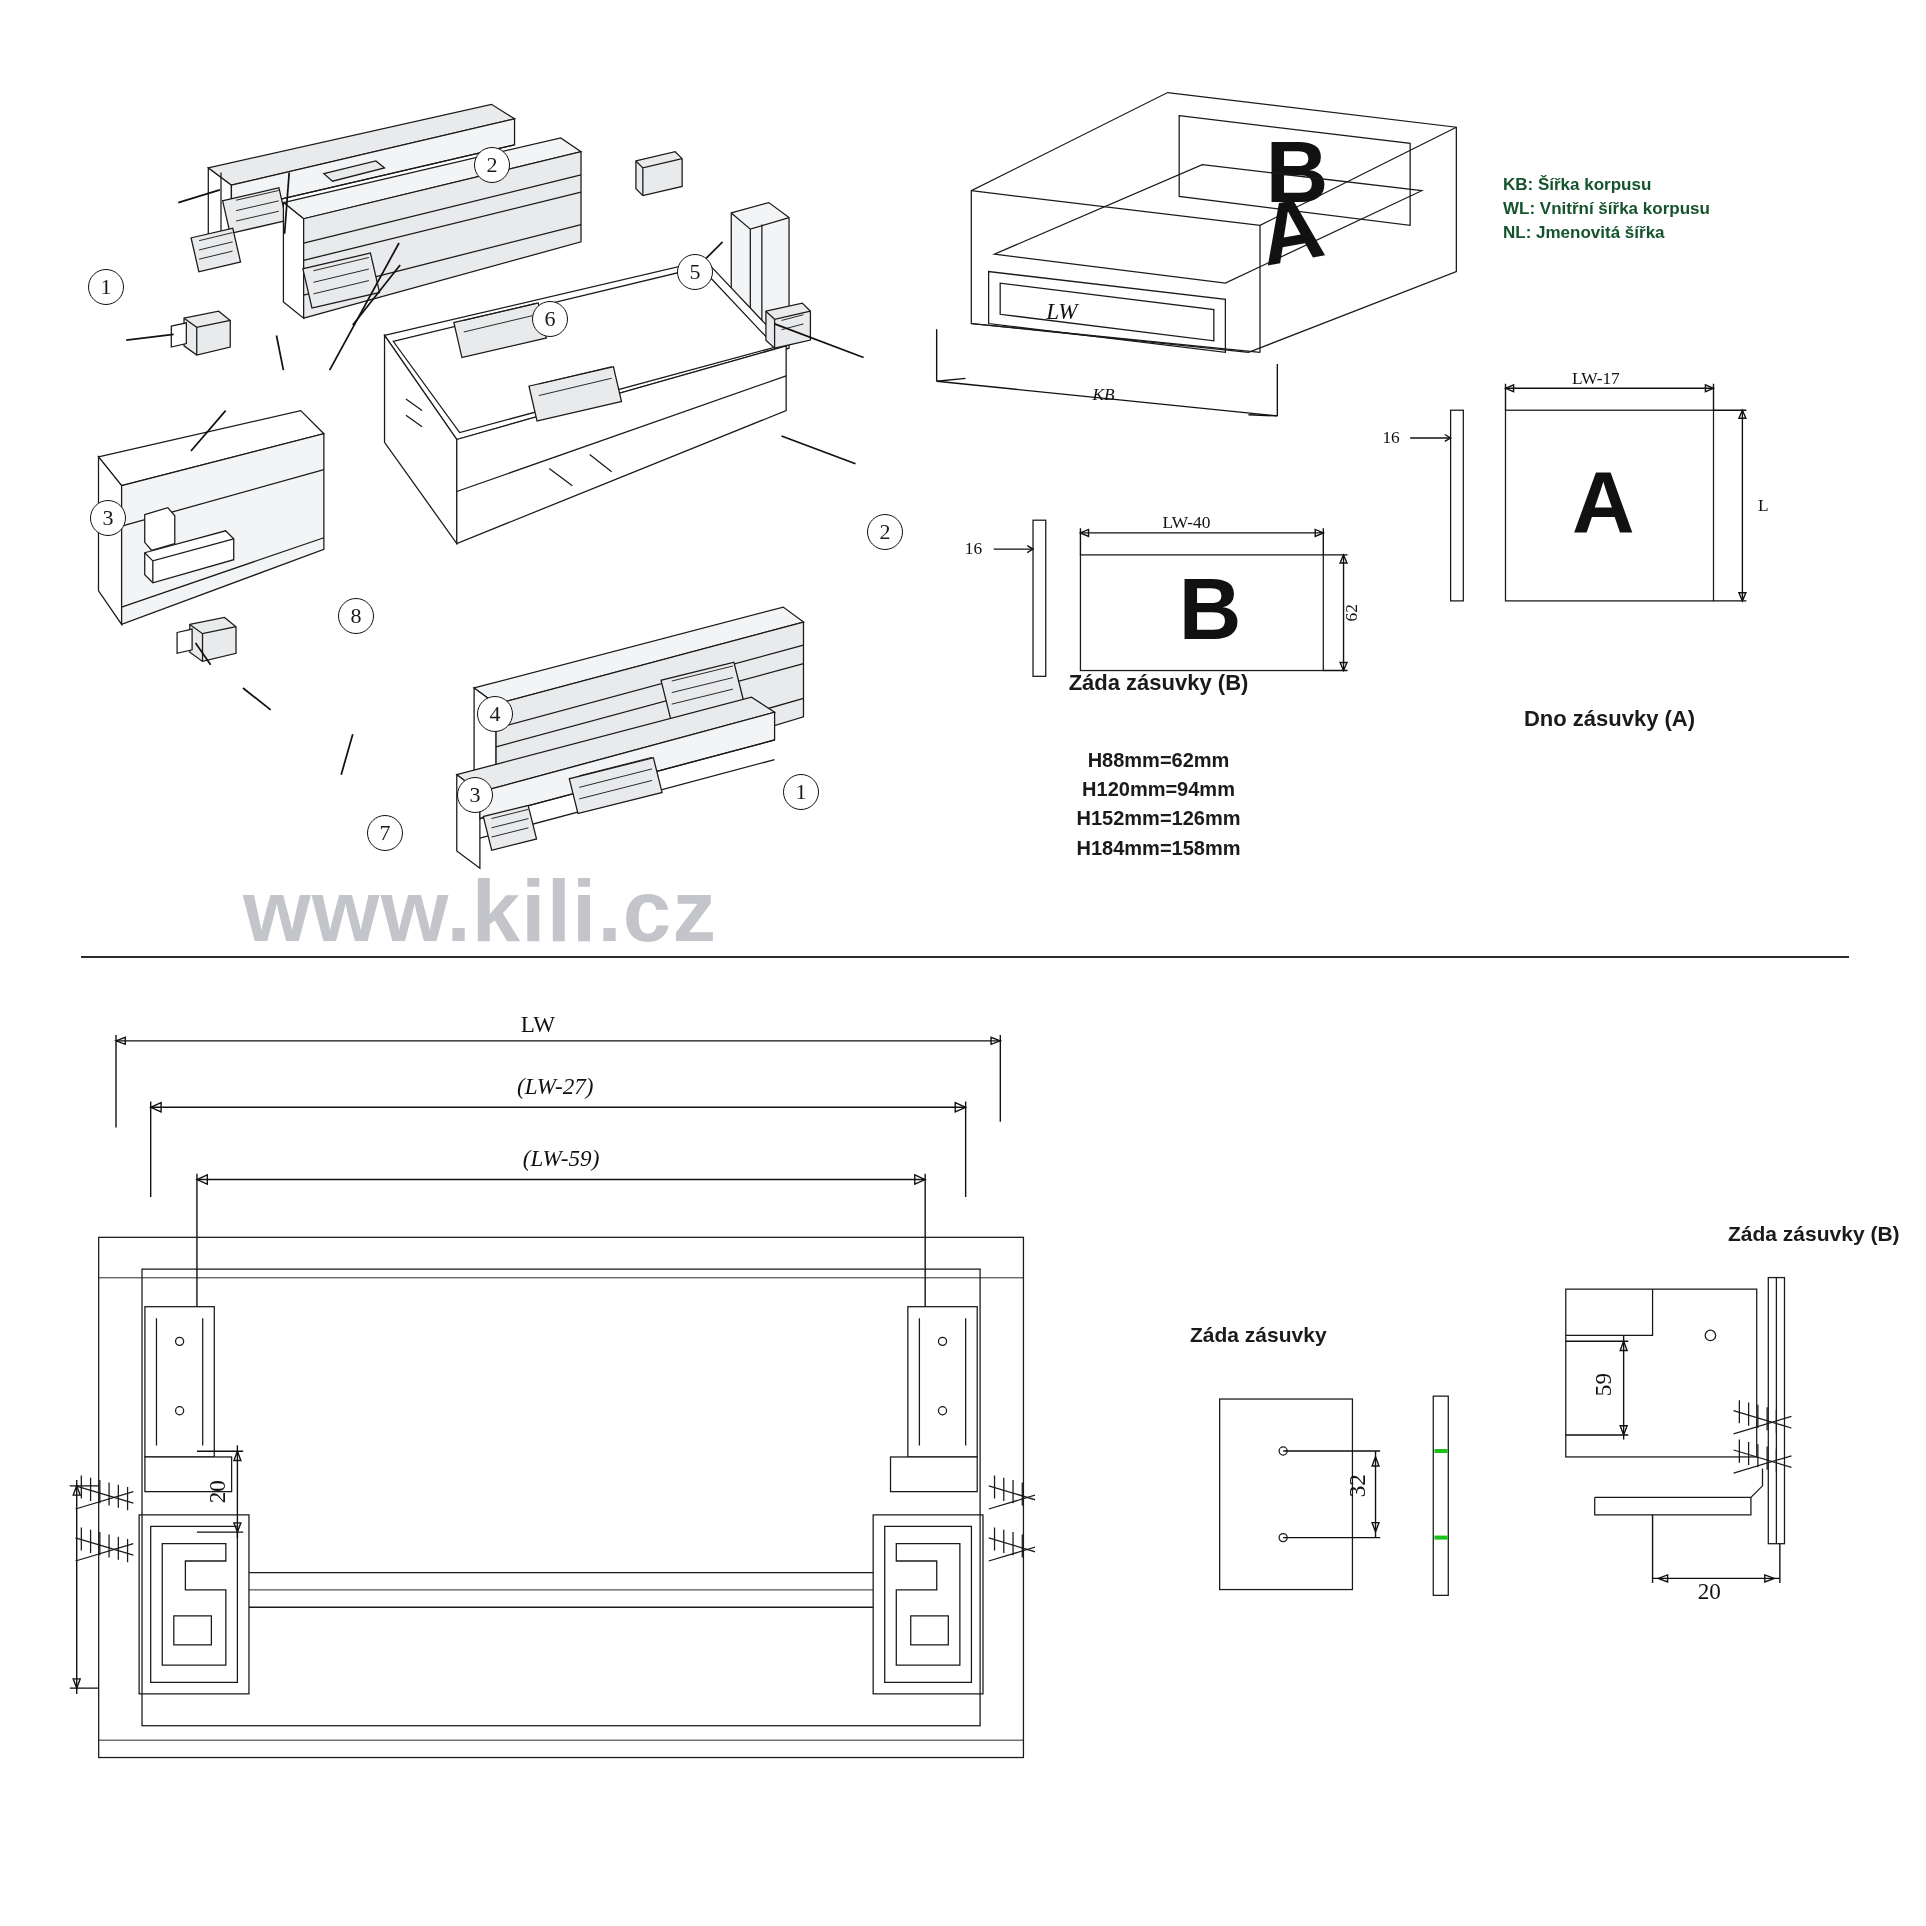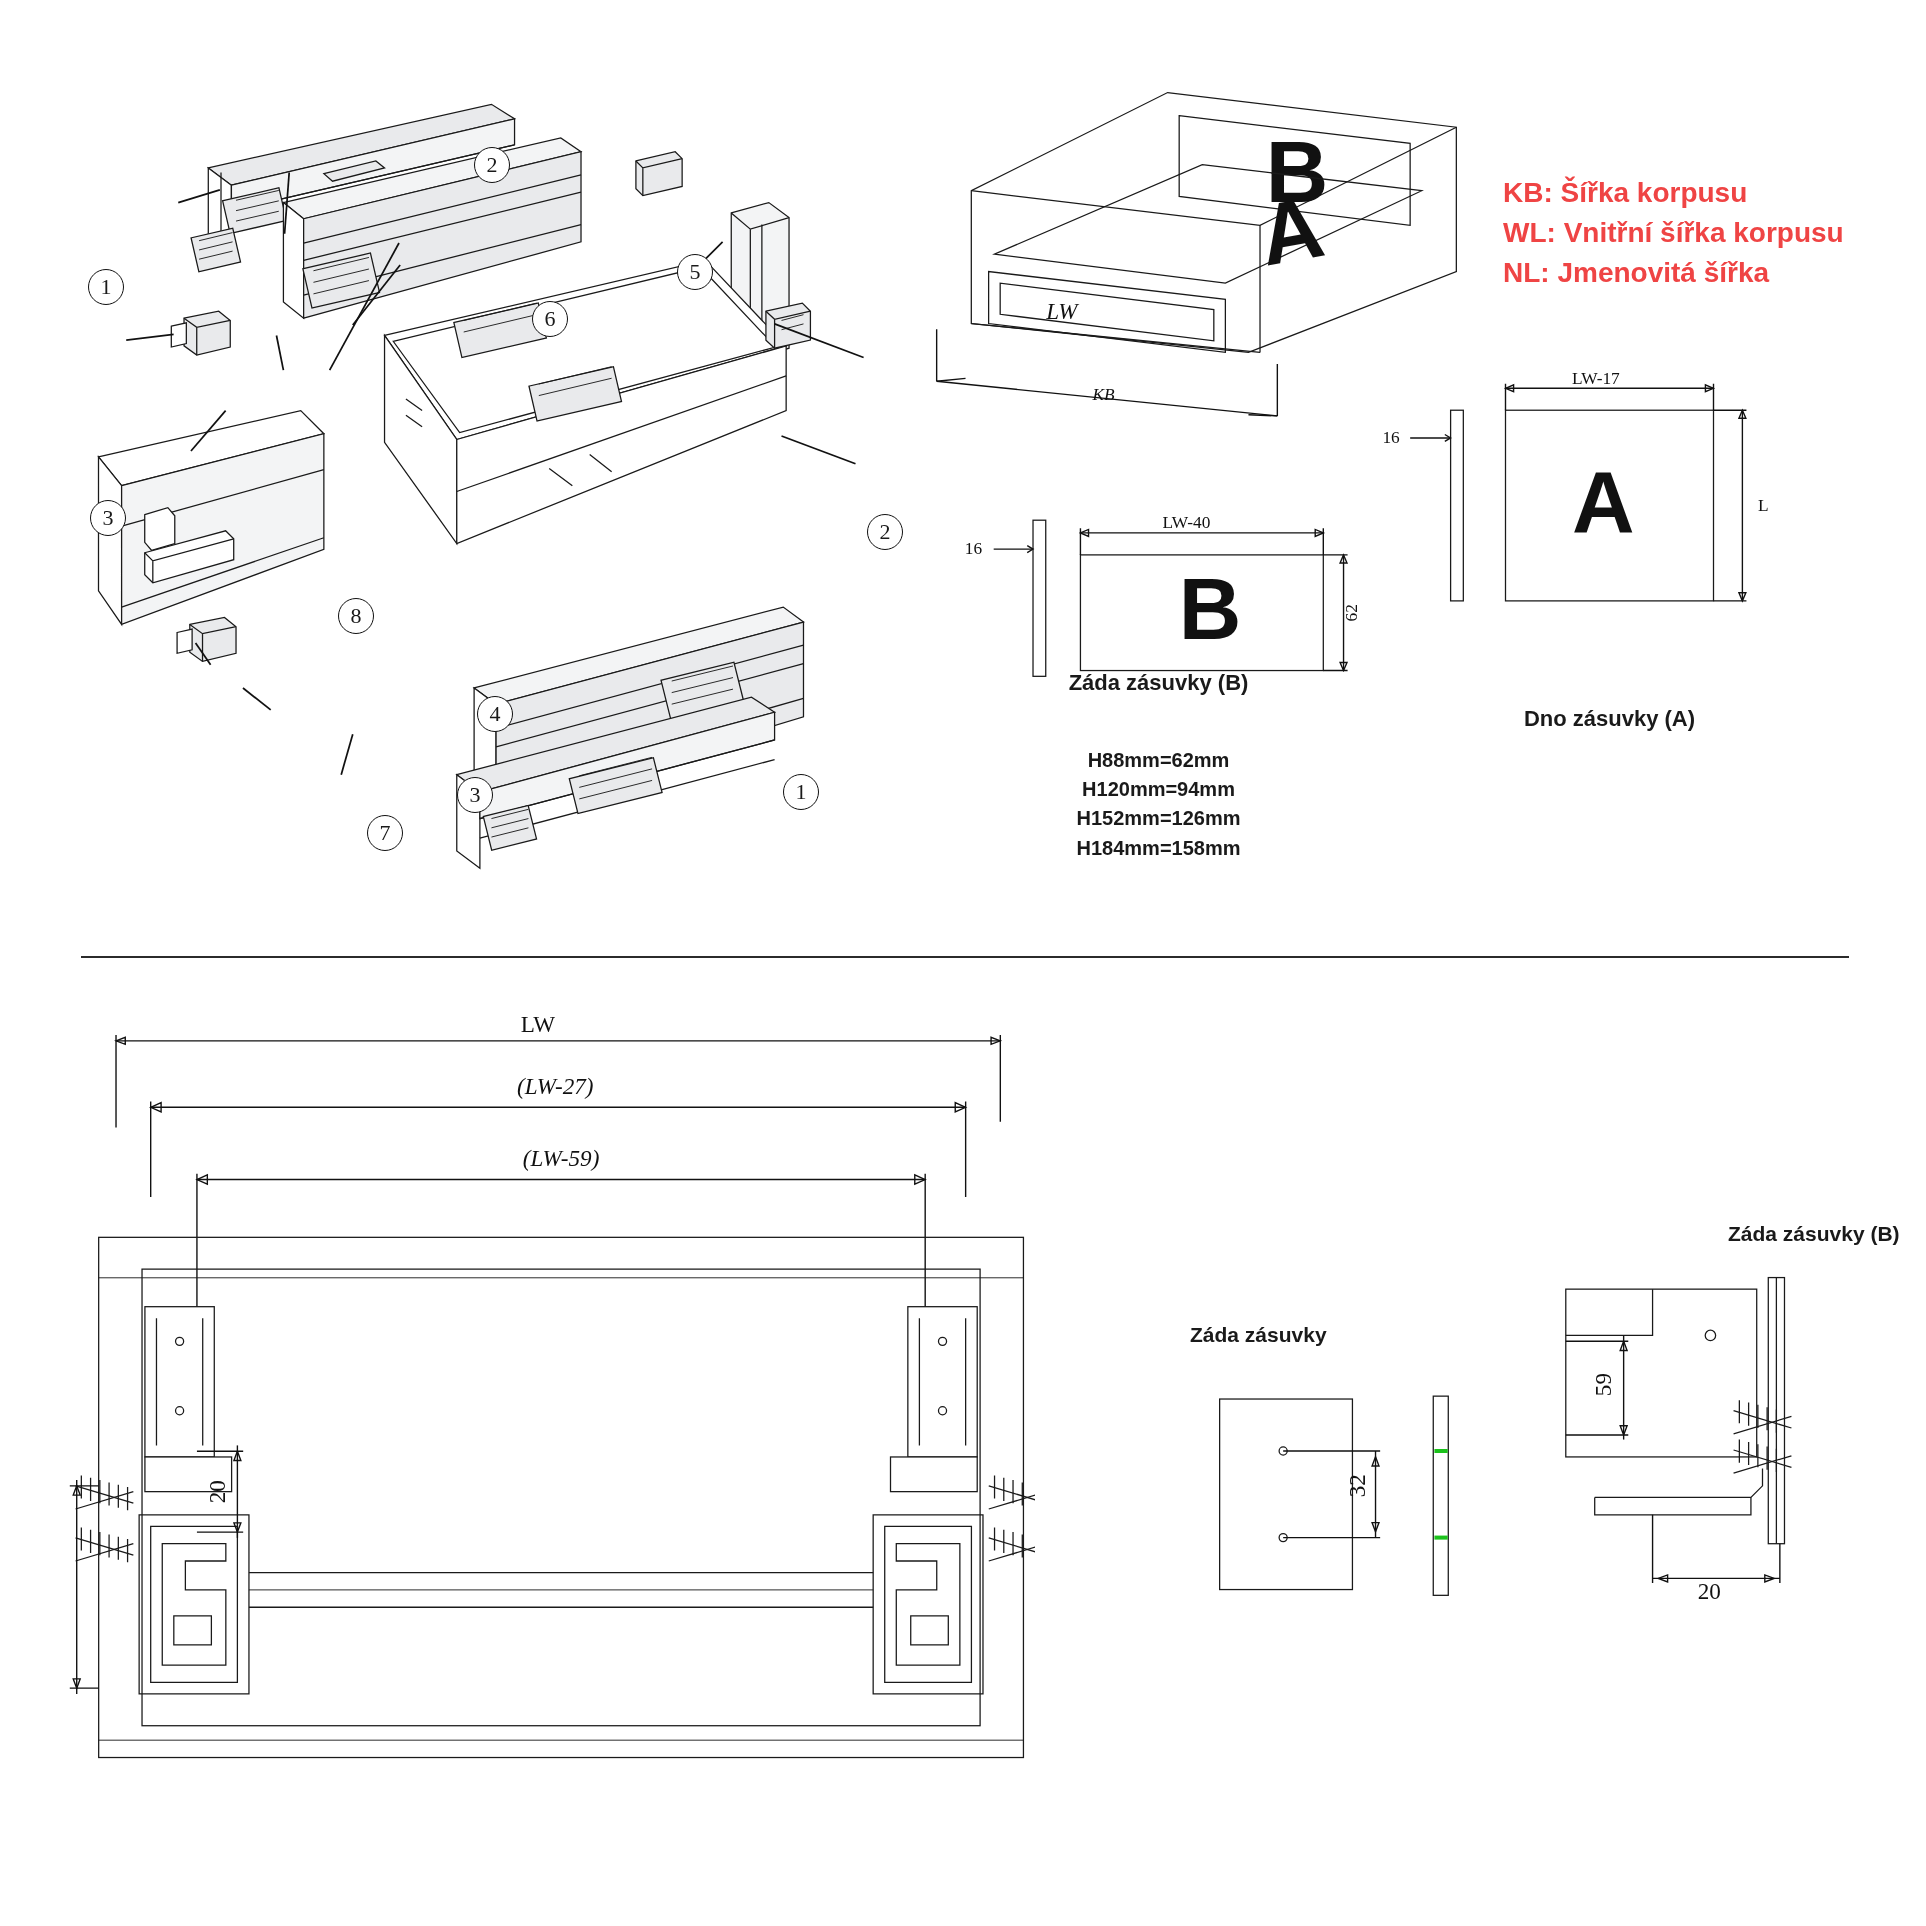--- a/index.html
+++ b/index.html
@@ -61,24 +61,24 @@
     font-family: "Liberation Sans", sans-serif;
     color: #b9bcc2;
     letter-spacing: 1.2px;
     opacity: .85;
     pointer-events: none;
   }
 
   
   .legend { position: absolute; left: 1503px; top: 173px; }
   .legend div {
-    font-size: 28px;
+    font-size: 17px;
     font-weight: bold;
     line-height: 1.42;
-    color: #ef4444;
+    color: #14532d;
     white-space: nowrap;
   }
 
   
   .spec-title {
     font-size: 22px;
     font-weight: bold;
     text-align: center;
   }
   .spec-list div {
@@ -341,20 +341,21 @@
     <path class="dim" d="M215,80 L215,34 M575,80 L575,34"></path>
     <text class="txt-s serif" x="330" y="34">LW-17</text>
 
     <path class="dim" d="M625,80 L625,410"></path>
     <path class="dim" d="M625,80 L619,94 L631,94 Z M625,410 L619,396 L631,396 Z"></path>
     <path class="dim" d="M575,80 L632,80 M575,410 L632,410"></path>
     <text class="txt-s serif" x="652" y="254">L</text>
   </svg>
   <div class="spec-title" style="position:absolute; left:1381px; top:706px; width:457px;">Dno zásuvky (A)</div>
 
+  <div class="watermark">www.kili.cz</div>
 
   <div class="divider"></div>
 
   <svg class="abs" style="left:64px; top:1006px;" width="971" height="769" viewBox="0 0 1680 1330">
 
     <path class="dim" d="M90,60 L1620,60"></path>
     <path class="dim" d="M90,60 L106,54 L106,66 Z M1620,60 L1604,54 L1604,66 Z"></path>
     <path class="dim" d="M90,50 L90,210 M1620,50 L1620,200"></path>
     <text class="txt serif" x="820" y="44" text-anchor="middle">LW</text>
 

